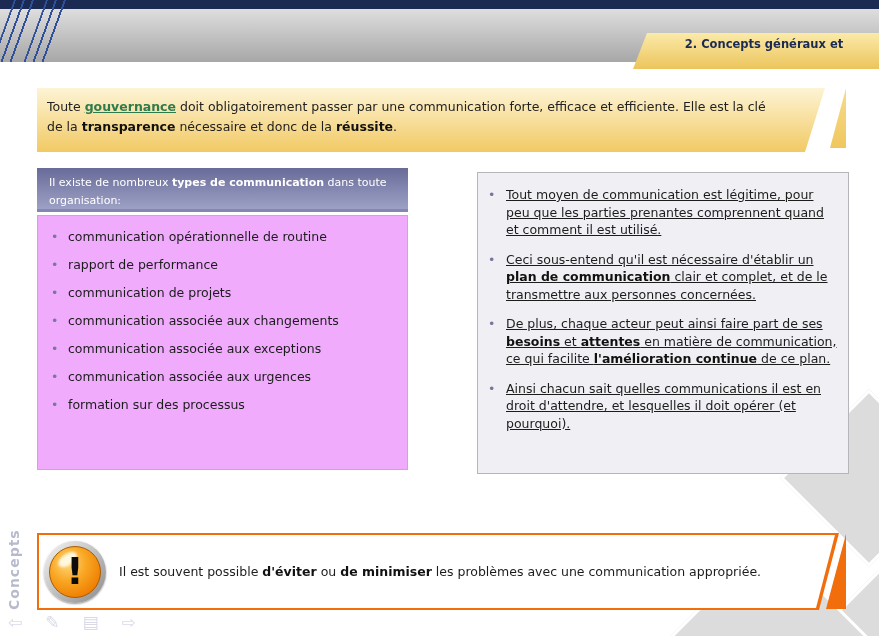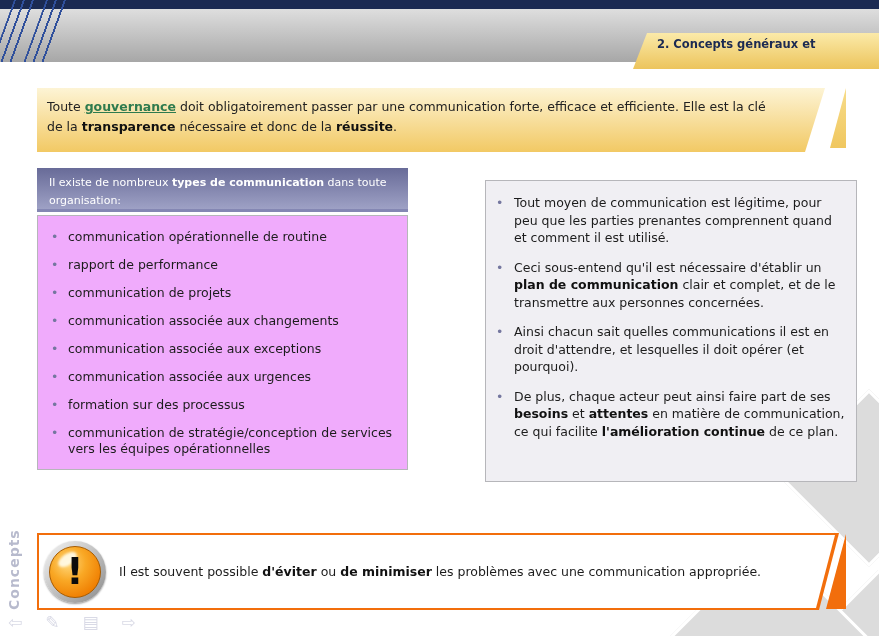--- a/index.html
+++ b/index.html
@@ -21,21 +21,21 @@
     transform:skewX(-20deg);transform-origin:0 0;}
   #pin-1{left:14px;width:25px;}
   #pin-2{left:46px;width:25px;}
   #page-title{position:absolute;left:35px;top:20px;z-index:3;
     font-size:19px;font-weight:bold;color:#1b3080;letter-spacing:0px;}
   #section-badge{position:absolute;left:633px;top:33px;width:246px;height:36px;z-index:3;
     background:linear-gradient(#fbeaa9,#ecc45c);
     clip-path:polygon(14px 0,100% 0,100% 100%,0 100%);
     box-shadow:0 2px 3px rgba(0,0,0,.35);
     color:#1b2a52;font-size:11.5px;font-weight:bold;line-height:15px;
-    padding:4px 8px 0 24px;box-sizing:border-box;}
+    padding:4px 8px 0 24px;box-sizing:border-box;text-align:center;}
   
   #intro-banner{position:absolute;left:37px;top:88px;width:788px;height:64px;z-index:3;
     background:linear-gradient(#fdf4d5,#f2c964);
     clip-path:polygon(0 0,100% 0,calc(100% - 20px) 100%,0 100%);
     font-size:12.5px;line-height:20px;color:#222;
     padding:9px 46px 0 10px;box-sizing:border-box;}
   #banner-slice{position:absolute;left:830px;top:88px;width:16px;height:60px;z-index:3;
     background:linear-gradient(#f7dc8a,#f0c75f);
     clip-path:polygon(100% 0,100% 100%,0 100%);}
   .b{font-weight:bold;color:#111;}
@@ -47,21 +47,21 @@
   #left-panel-header .b{color:#fff;}
   #left-panel-list{position:absolute;left:37px;top:215px;width:371px;height:255px;z-index:3;
     background:#f0abfc;border:1px solid #b6b6ba;box-sizing:border-box;
     margin:0;padding:13px 6px 0 0;list-style:none;}
   #left-panel-list li{position:relative;padding-left:30px;margin-bottom:12px;
     font-size:12.5px;line-height:16px;color:#1c1c1c;}
   #left-panel-list li::before{content:"•";position:absolute;left:13px;top:0;color:#75779f;}
   
   #right-panel{position:absolute;left:473px;top:168px;width:372px;height:302px;z-index:3;
     background:#f0eff3;border:1px solid #b6b6ba;box-sizing:border-box;
-    margin:12px;padding:13px 8px 0 0;list-style:none;}
+    margin:4px;padding:13px 8px 0 0;list-style:none;text-decoration:underline;}
   #right-panel li{position:relative;padding-left:28px;margin-bottom:12px;
     font-size:12.5px;line-height:17.5px;color:#1c1c1c;}
   #right-panel li::before{content:"•";position:absolute;left:10px;top:0;color:#75779f;}
   
   #warning-outer{position:absolute;left:37px;top:533px;width:802px;height:77px;z-index:3;
     background:#f26e0c;
     clip-path:polygon(0 0,100% 0,calc(100% - 20px) 100%,0 100%);}
   #warning-inner{position:absolute;left:2px;top:2px;width:798px;height:73px;background:#fff;
     clip-path:polygon(0 0,calc(100% - 2px) 0,calc(100% - 21px) 100%,0 100%);
     display:flex;align-items:center;gap:13px;padding-left:5px;box-sizing:border-box;}
@@ -112,28 +112,27 @@
     <span><span>Il existe de nombreux </span><span class="b">types de communication</span><span> dans toute organisation:</span></span>
   </div>
   <ul id="left-panel-list">
     <li>communication opérationnelle de routine</li>
     <li>rapport de performance</li>
     <li>communication de projets</li>
     <li>communication associée aux changements</li>
     <li>communication associée aux exceptions</li>
     <li>communication associée aux urgences</li>
     <li>formation sur des processus</li>
-    <li>communication de stratégie/conception de services vers les équipes opérationnelles</li>
   </ul>
 
   <ul id="right-panel">
     <li><span>Tout moyen de communication est légitime, pour peu que les parties prenantes comprennent quand et comment il est utilisé.</span></li>
     <li><span>Ceci sous-entend qu'il est nécessaire d'établir un </span><span class="b">plan de communication</span><span> clair et complet, et de le transmettre aux personnes concernées.</span></li>
+    <li><span>De plus, chaque acteur peut ainsi faire part de ses </span><span class="b">besoins</span><span> et </span><span class="b">attentes</span><span> en matière de communication, ce qui facilite </span><span class="b">l'amélioration continue</span><span> de ce plan.</span></li>
     <li><span>Ainsi chacun sait quelles communications il est en droit d'attendre, et lesquelles il doit opérer (et pourquoi).</span></li>
-    <li><span>De plus, chaque acteur peut ainsi faire part de ses </span><span class="b">besoins</span><span> et </span><span class="b">attentes</span><span> en matière de communication, ce qui facilite </span><span class="b">l'amélioration continue</span><span> de ce plan.</span></li>
   </ul>
 
   <div id="warning-outer">
     <div id="warning-inner">
       <div id="warning-icon">
         <div id="warning-icon-inner">
           <span id="warning-glyph">!</span>
         </div>
       </div>
       <div id="warning-text"><span>Il est souvent possible </span><span class="b">d'éviter</span><span> ou </span><span class="b">de minimiser</span><span> les problèmes avec une communication appropriée.</span></div>

